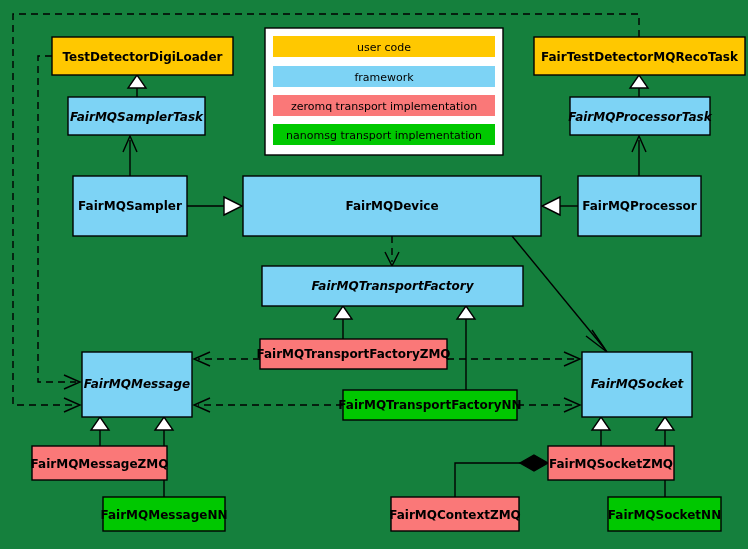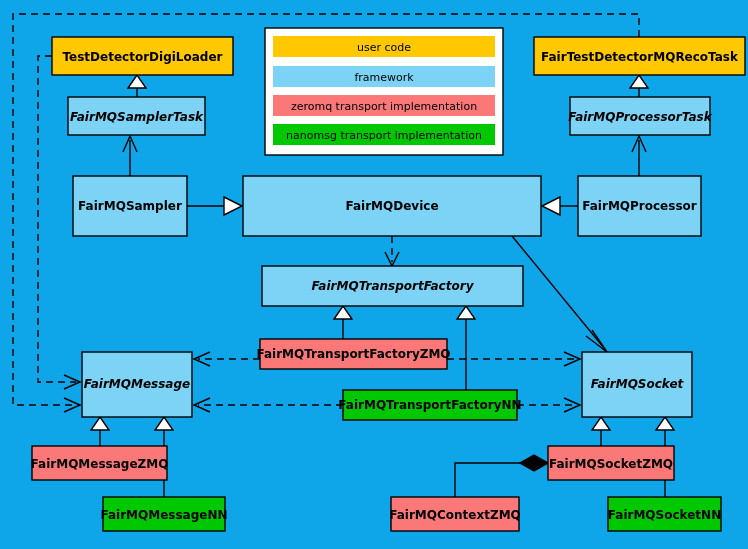--- a/index.html
+++ b/index.html
@@ -1,17 +1,17 @@
 <!DOCTYPE html>
 <html><head>
 <meta charset="utf-8">
 <style>
   html,body{margin:0;padding:0;background:#ffffff;}
   body{font-family:"DejaVu Sans","Liberation Sans",sans-serif;}
-  #diagram-root{position:relative;width:748px;height:549px;background:#0ea5e9;overflow:hidden;text-align:right;}
+  #diagram-root{position:relative;width:748px;height:549px;background:#15803d;overflow:hidden;text-align:right;}
   svg{display:block;}
   .cls-box{stroke:#000000;stroke-width:1.4;}
   .cls-label{font-family:"DejaVu Sans","Liberation Sans",sans-serif;font-size:12px;font-weight:bold;fill:#000000;text-anchor:middle;dominant-baseline:middle;}
   .cls-label.abstract{font-style:italic;}
   .legend-panel{fill:#ffffff;stroke:#000000;stroke-width:1.4;}
   .legend-swatch{stroke:none;}
   .legend-text{font-family:"DejaVu Sans","Liberation Sans",sans-serif;font-size:11px;font-weight:normal;fill:#000000;text-anchor:middle;dominant-baseline:middle;}
   .edge{fill:none;stroke:#000000;stroke-width:1.4;}
   .edge.dashed{stroke-dasharray:7 5;}
   .tri-hollow{fill:#ffffff;stroke:#000000;stroke-width:1.4;}

